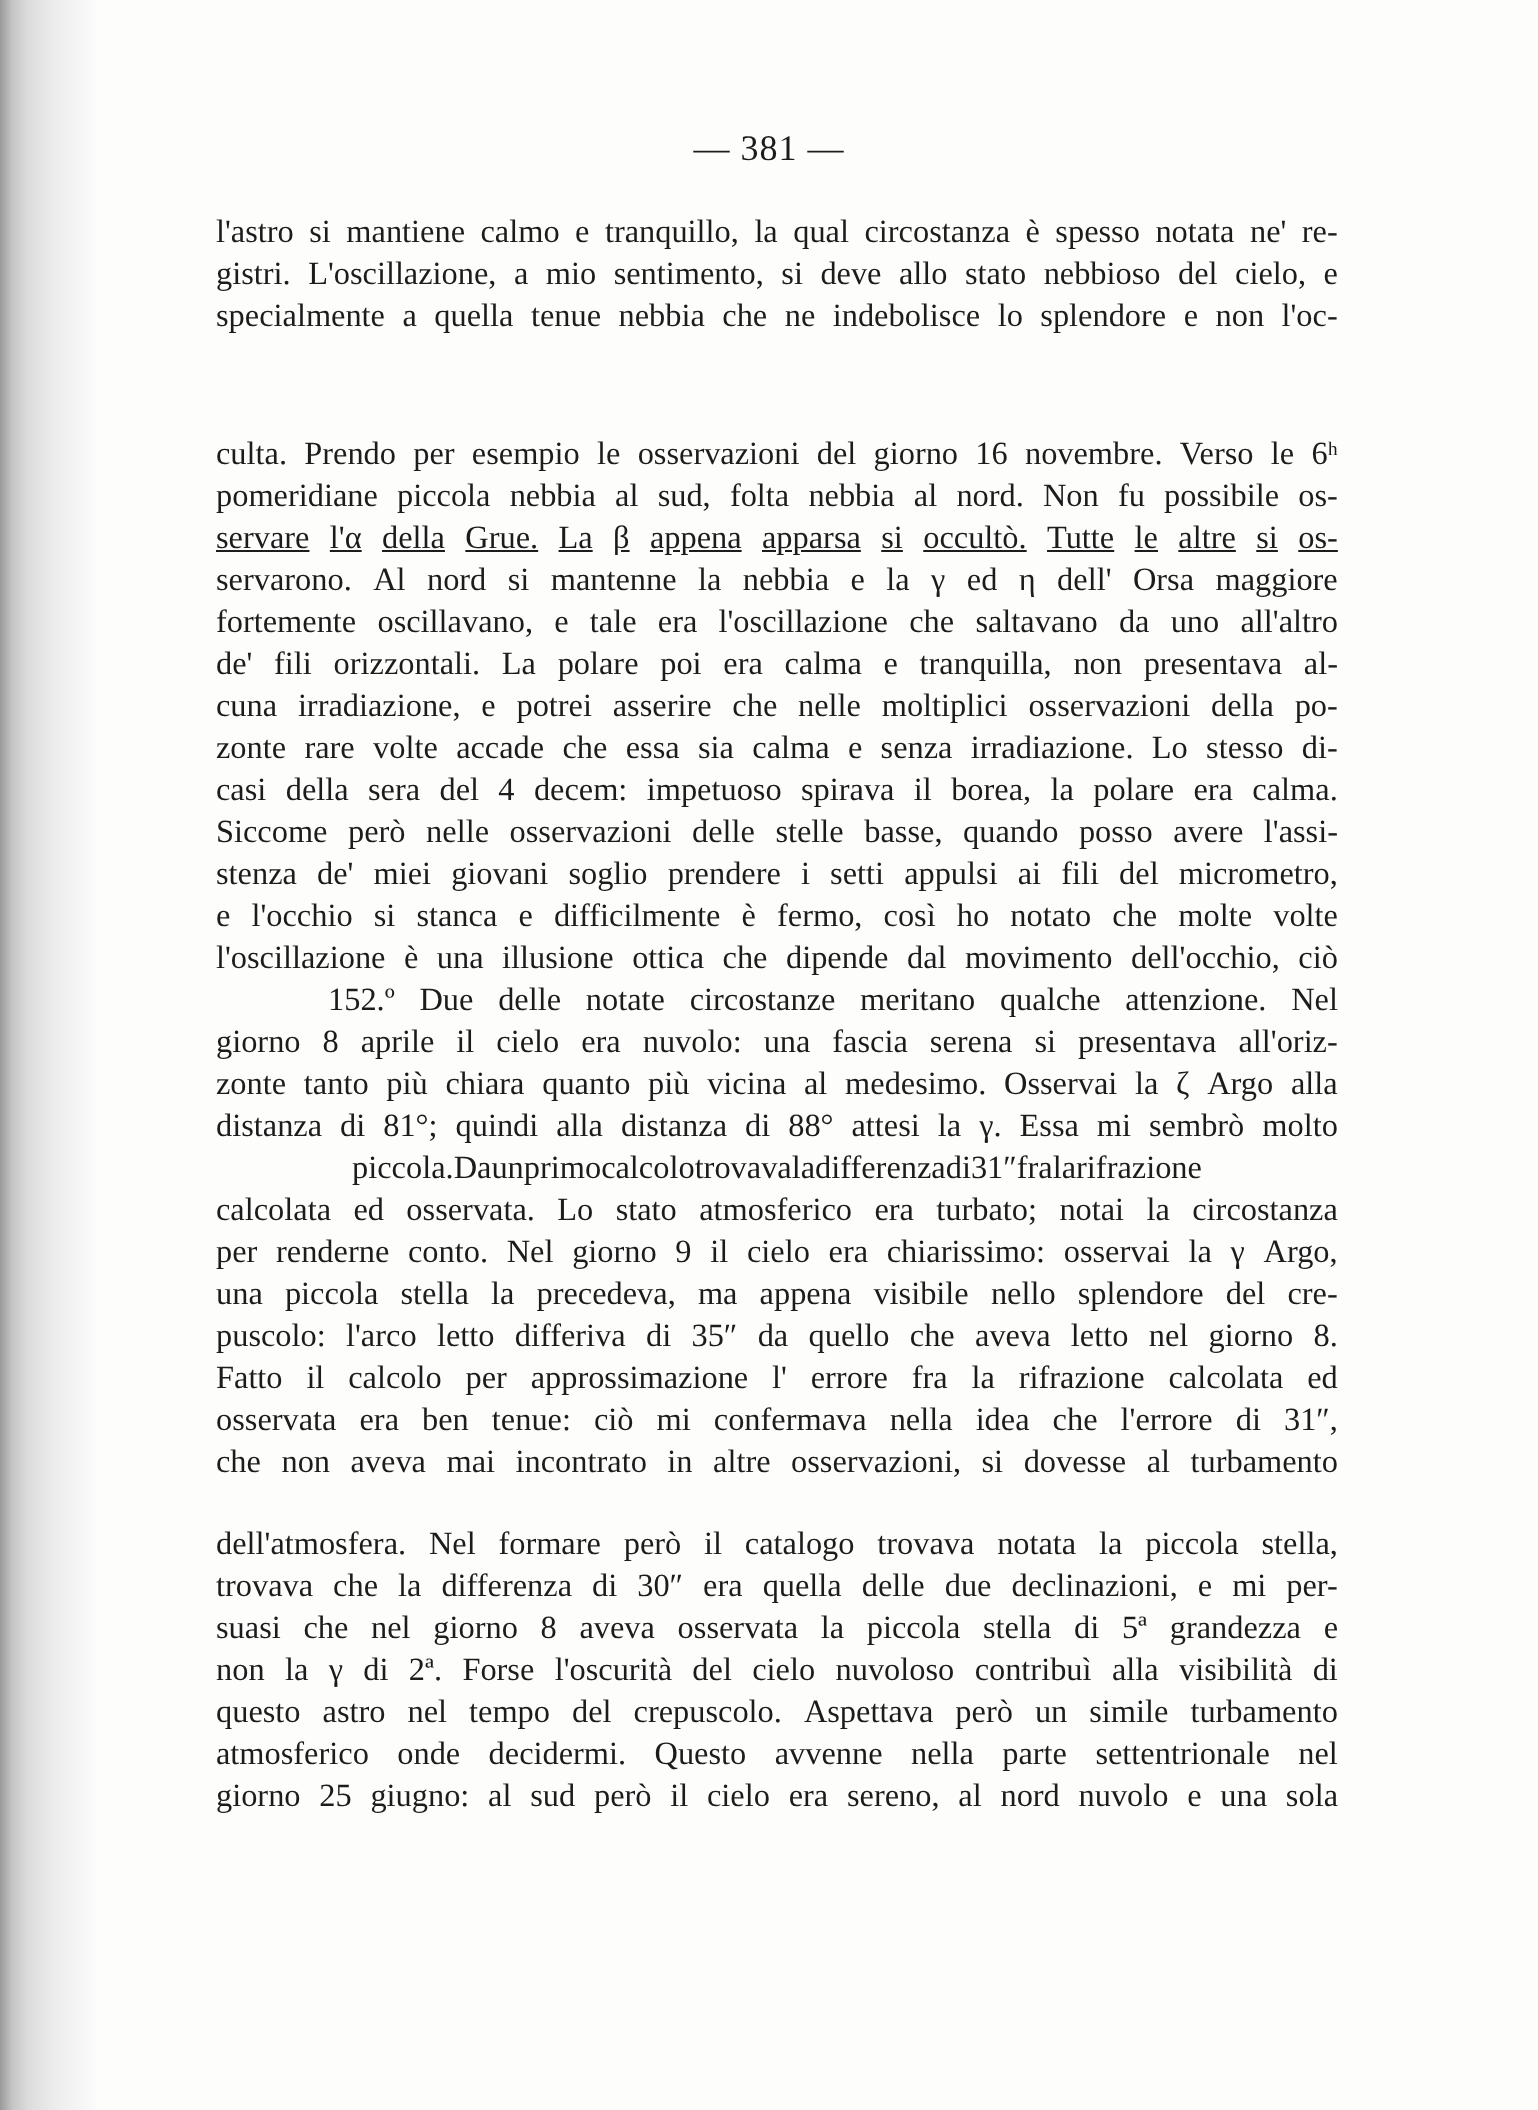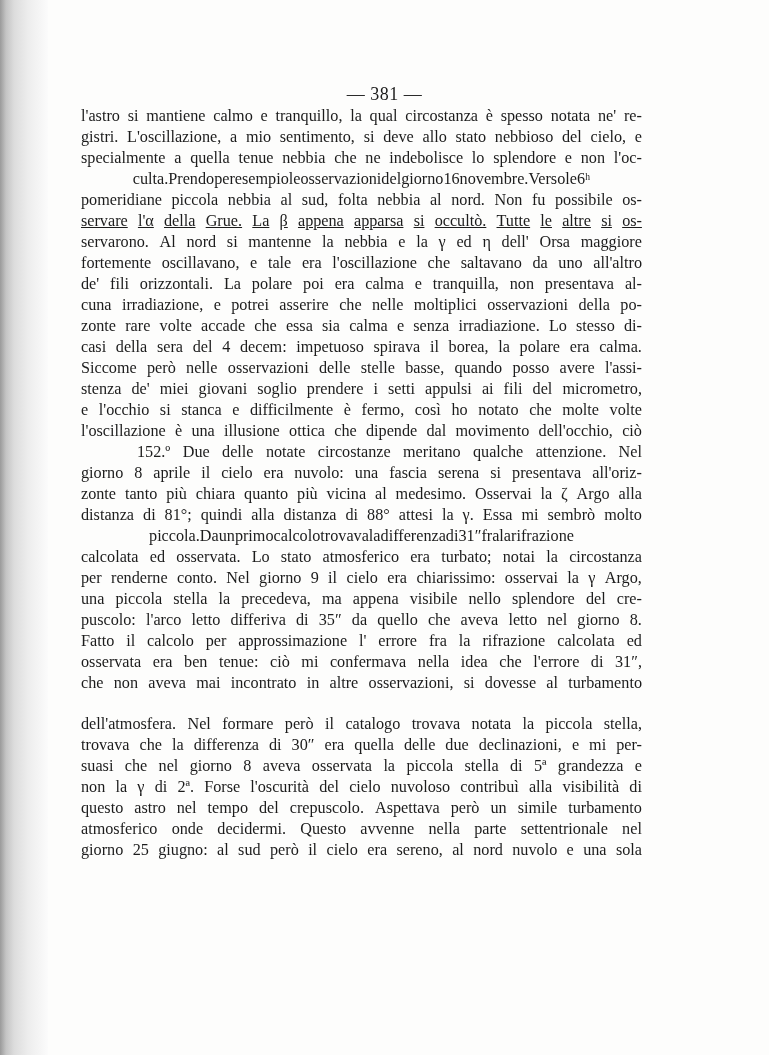--- a/index.html
+++ b/index.html
@@ -7,26 +7,26 @@
     width: 769px; height: 1055px; position: relative; overflow: hidden;
     background: #fdfdfc;
     font-family: "DejaVu Serif", "Liberation Serif", serif;
     color: #1c1c1c;
   }
   .gutter {
     position: absolute; left: 0; top: 0; width: 48px; height: 1055px;
     background: linear-gradient(to right, #9a9a9a 0px, #c4c4c4 6px, #dcdcdc 14px, #ededed 28px, #fbfbfb 48px);
   }
   .page-number {
-    position: absolute; top: 84px; left: 0; width: 769px;
+    position: absolute; top: 64px; left: 0; width: 769px;
     text-align: center; font-size: 18px; letter-spacing: 0.5px;
     font-family: "Liberation Serif", serif;
   }
   .body-text {
-    position: absolute; left: 81px; top: 106px; width: 561px;
+    position: absolute; left: 108px; top: 106px; width: 561px;
     font-family: "Liberation Serif", serif;
     font-size: 16.2px; line-height: 21px;
   }
   .line {
     display: block; white-space: nowrap; text-align: justify;
     text-align-last: justify; height: 21px;
   }
   .line.last { text-align-last: left; }
   .line.indent { padding-left: 56px; }
 </style>
@@ -78,21 +78,21 @@
         <span>nebbia</span>
         <span>che</span>
         <span>ne</span>
         <span>indebolisce</span>
         <span>lo</span>
         <span>splendore</span>
         <span>e</span>
         <span>non</span>
         <span>l'oc-</span>
       </span>
-    <span class="line" style="white-space: normal; display: flex; justify-content: center;">
+    <span class="line" style="white-space: normal; display: flex; justify-content: space-between; margin-top: 48px;">
         <span>culta.</span>
         <span>Prendo</span>
         <span>per</span>
         <span>esempio</span>
         <span>le</span>
         <span>osservazioni</span>
         <span>del</span>
         <span>giorno</span>
         <span>16</span>
         <span>novembre.</span>

